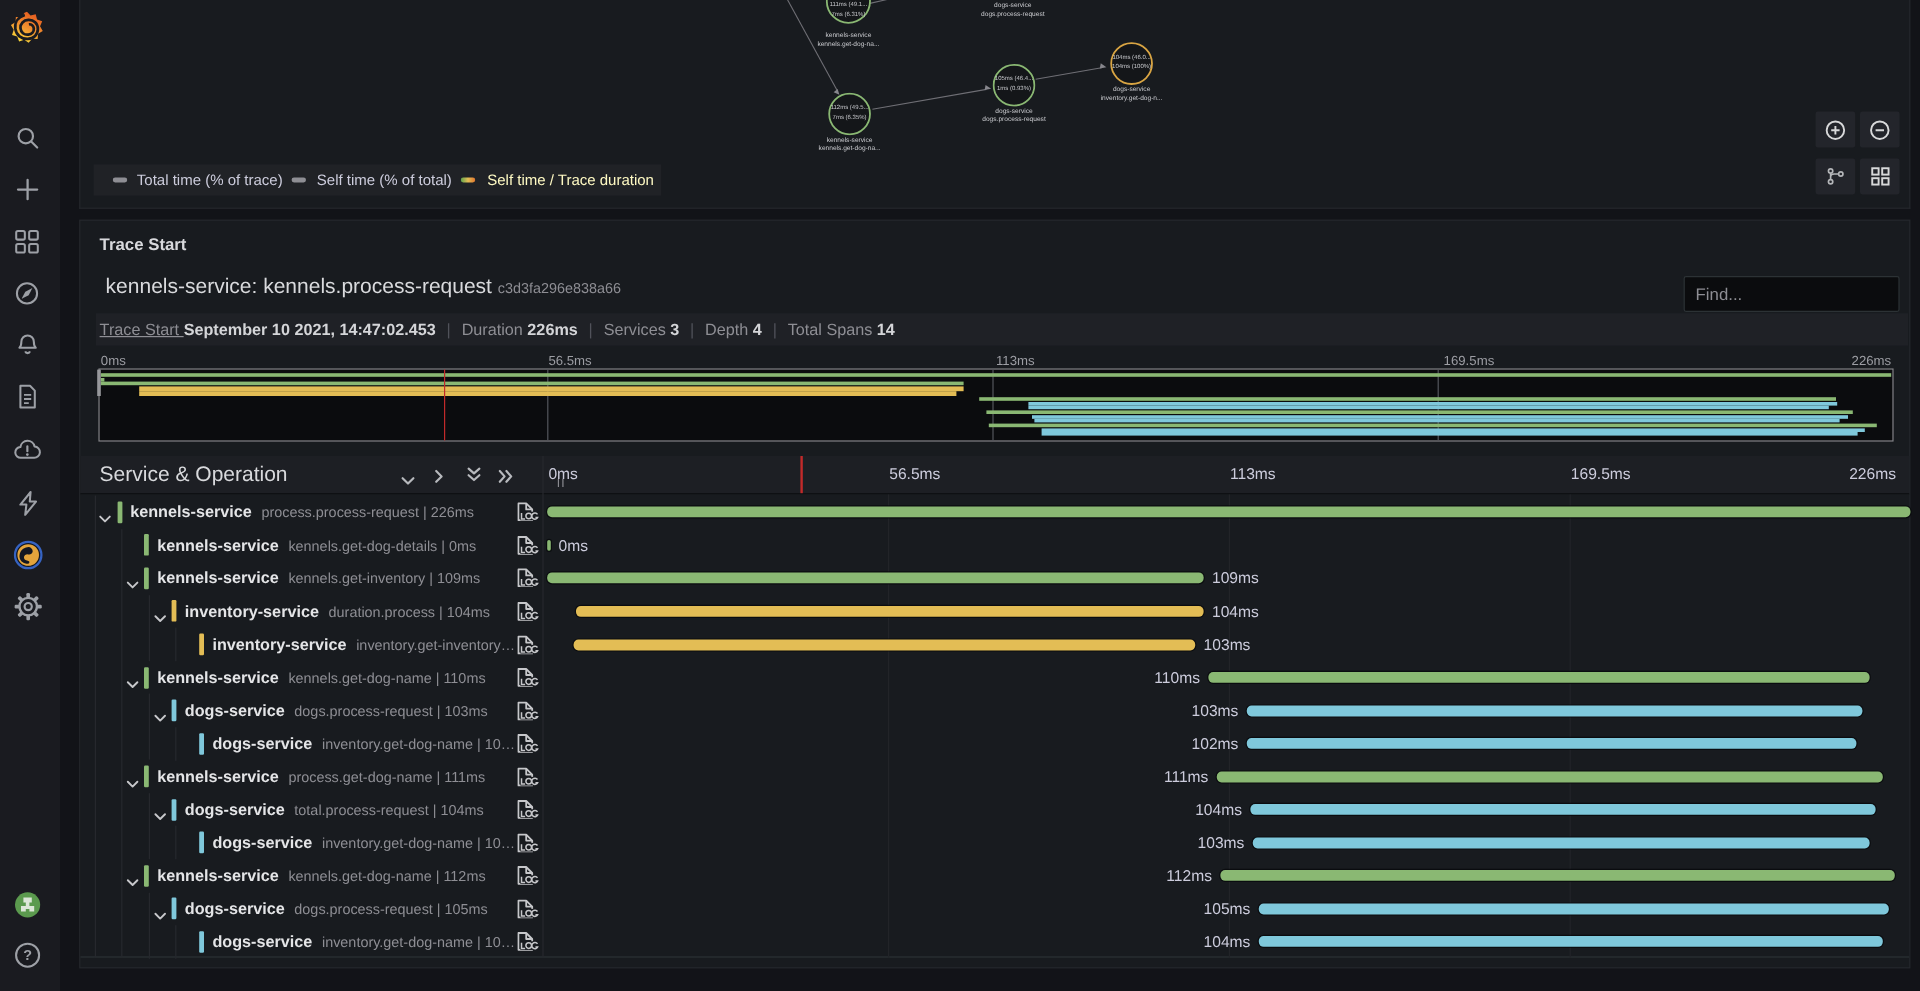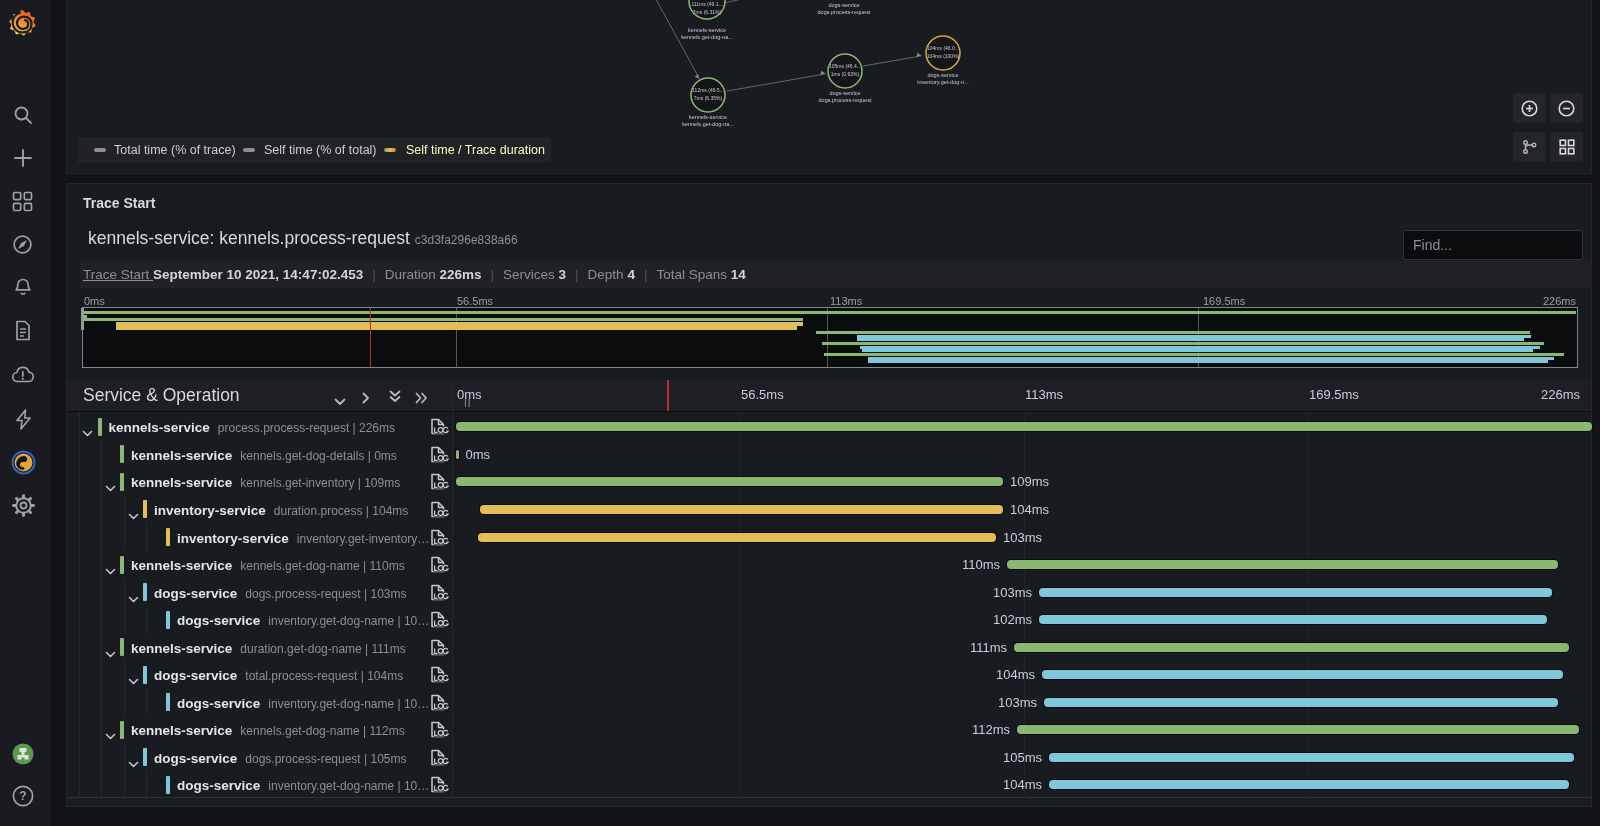--- a/index.html
+++ b/index.html
@@ -377,21 +377,21 @@
         <circle cx="9.6" cy="12" r="2.35"></circle>
         <path d="M16.9 10.6 A2.6 2.6 0 1 0 17.1 13.2 L15.2 13.2"></path>
       </g>
     </svg></div>
 <div class="bar" style="left:1039px;top:615.1px;width:508.0px;background:#7fc8db;"></div>
 <div class="dur" style="left:952.0px;top:613.1px;width:80px;text-align:right;">102ms</div>
 <div class="chev" style="left:104.5px;top:643.7px;"><svg width="11" height="7" viewBox="0 0 11 7">
       <polyline points="1.5,1.5 5.5,5.5 9.5,1.5" fill="none" stroke="#c6c7ca" stroke-width="1.6" stroke-linecap="round" stroke-linejoin="round"></polyline>
     </svg></div>
 <div class="cbar" style="left:120px;top:638.2px;background:#8ab873;"></div>
-<div class="a" style="left:131px;top:638.7px;width:297px;white-space:nowrap;overflow:hidden;"><span class="srv">kennels-service</span><span class="op">duration.get-dog-name | 111ms</span></div>
+<div class="a" style="left:131px;top:638.7px;width:297px;white-space:nowrap;overflow:hidden;"><span class="srv">kennels-service</span><span class="op">process.get-dog-name | 111ms</span></div>
 <div class="a" style="left:431px;top:638.7px;"><svg width="18" height="17" viewBox="0 0 18 17">
       <path d="M1 1.5 h6.5 l5 5 v9 H1 Z" fill="none" stroke="#c6c7ca" stroke-width="1.5" stroke-linejoin="round"></path>
       <path d="M7.5 1.5 v5 h5" fill="none" stroke="#c6c7ca" stroke-width="1.5" stroke-linejoin="round"></path>
       <rect x="2.6" y="8.4" width="14.8" height="7.2" fill="#181b1f"></rect>
       <g fill="none" stroke="#c6c7ca" stroke-width="1.25">
         <path d="M3.6 9.6 V14.4 H6.6"></path>
         <circle cx="9.6" cy="12" r="2.35"></circle>
         <path d="M16.9 10.6 A2.6 2.6 0 1 0 17.1 13.2 L15.2 13.2"></path>
       </g>
     </svg></div>

